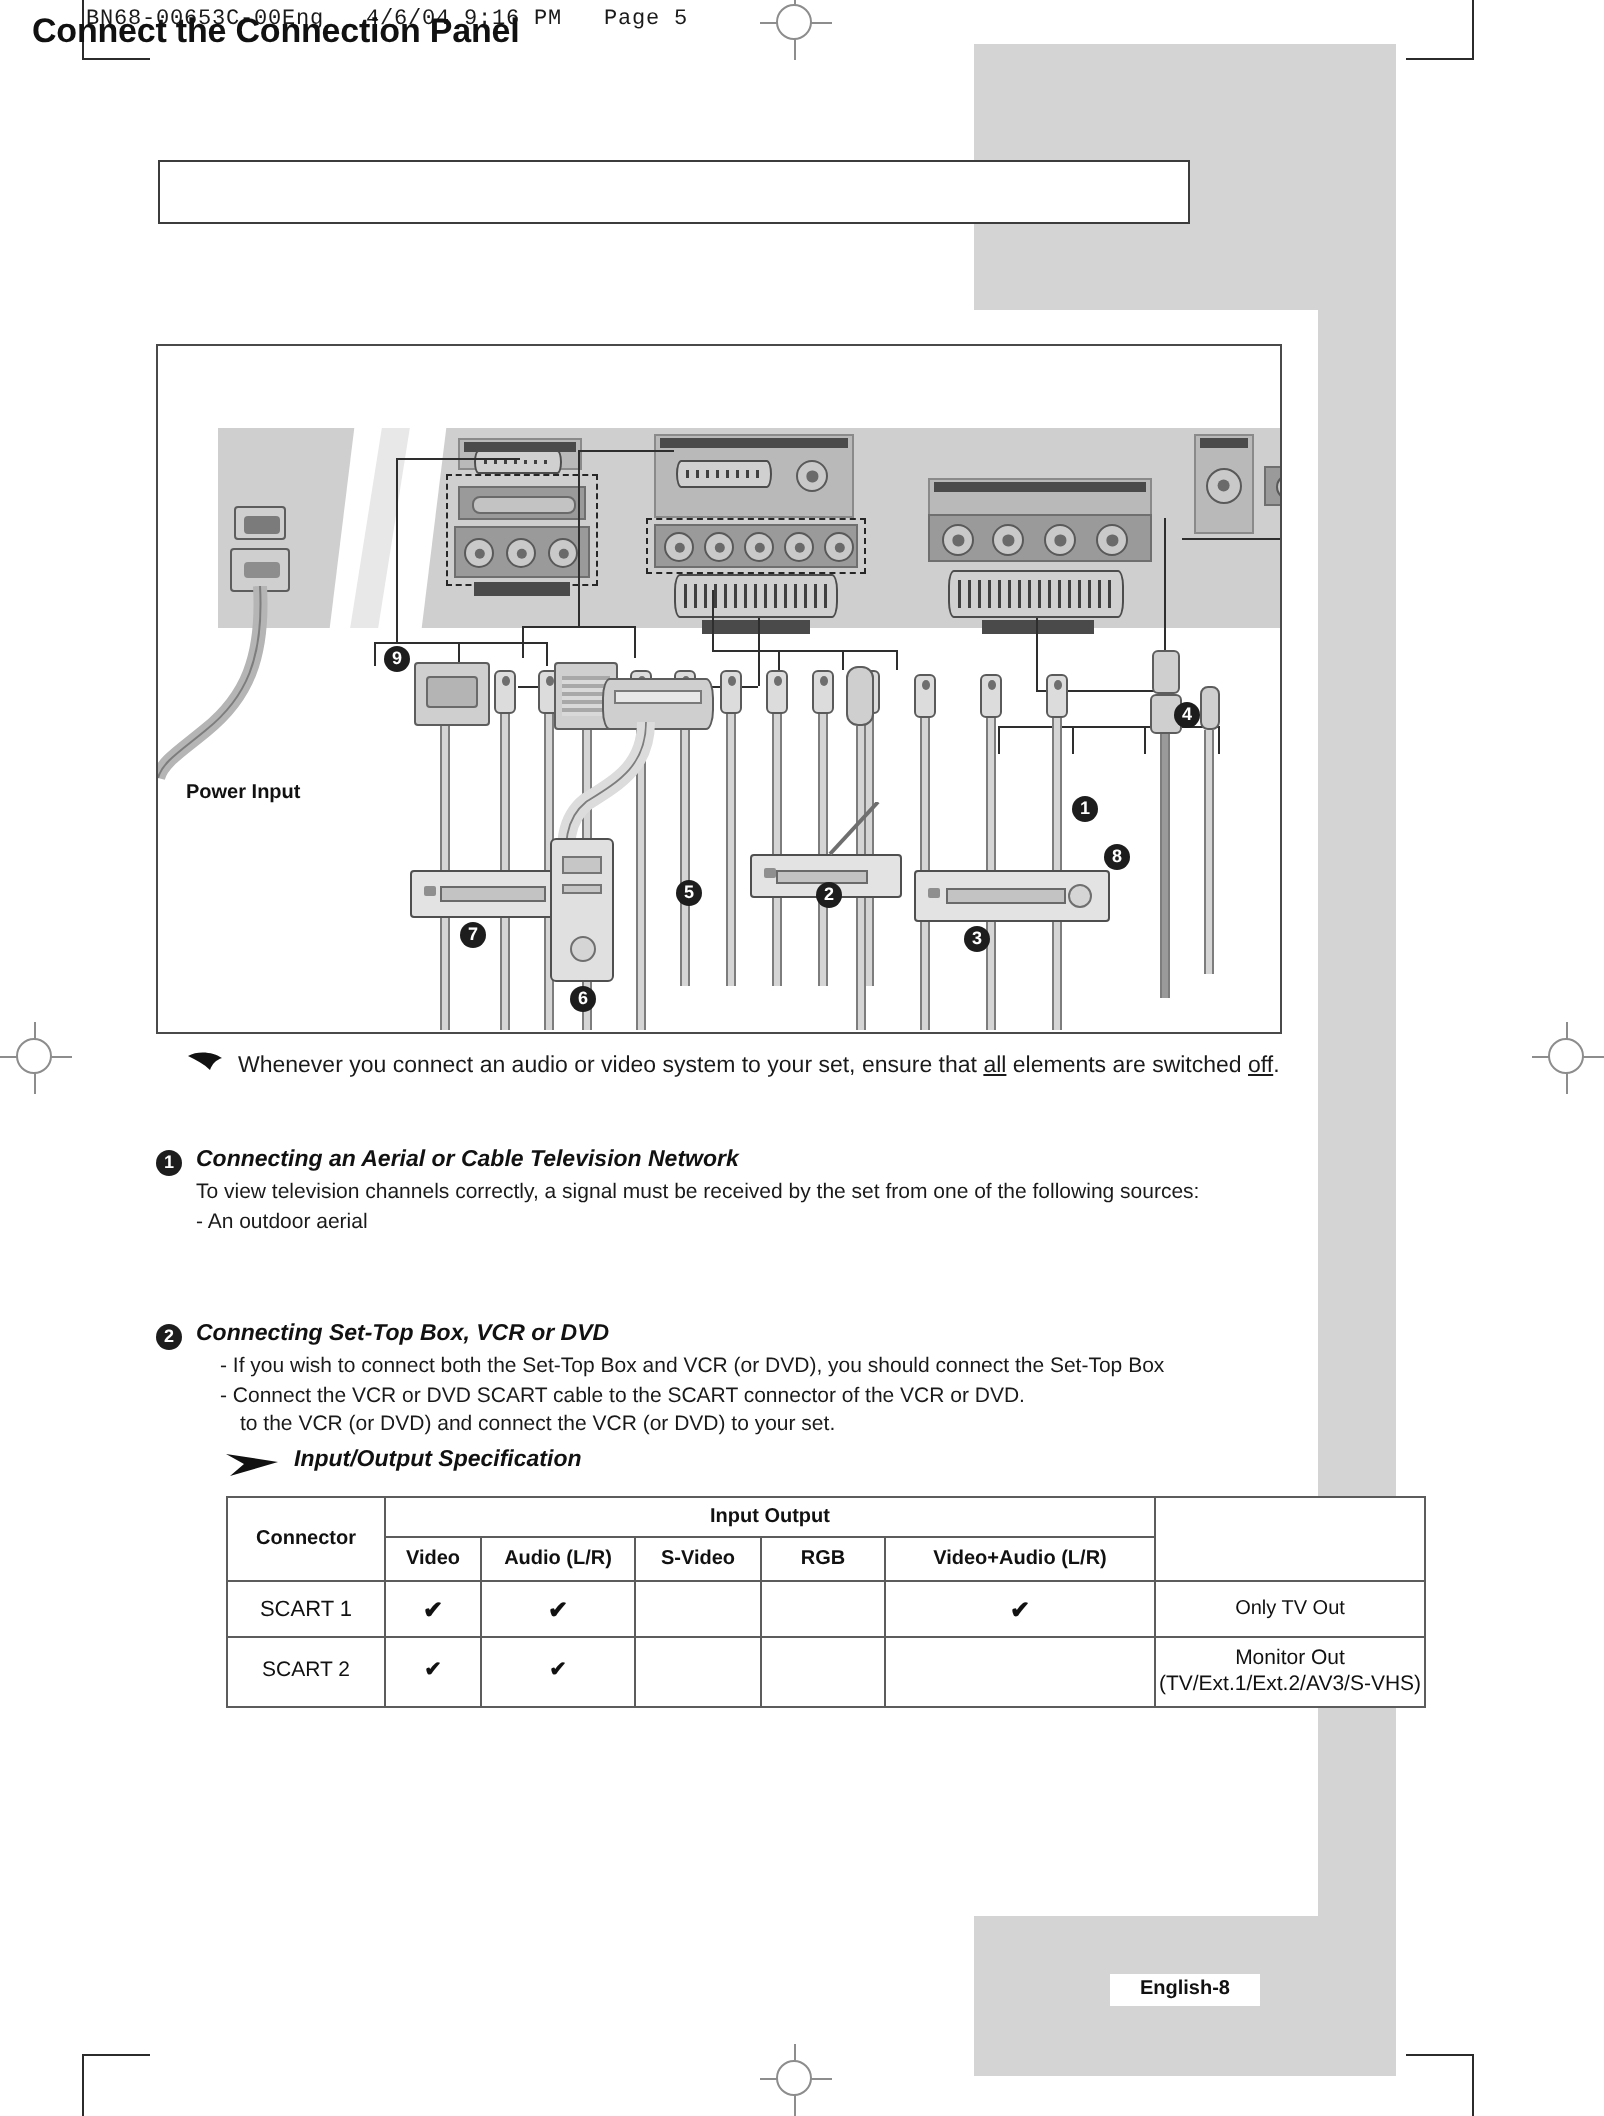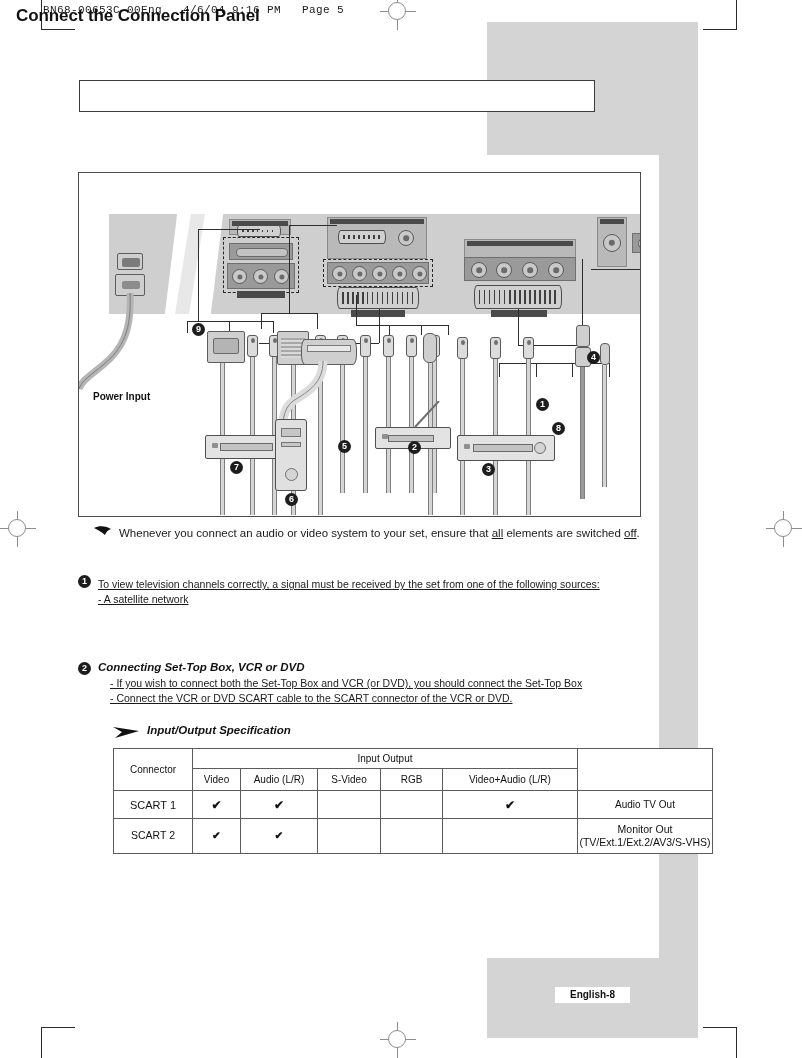--- a/index.html
+++ b/index.html
@@ -285,21 +285,21 @@
     font-style: italic;
     color: #111;
   }
   .sec-body {
     margin-left: 20px;
     margin-top: 3px;
     font-size: 10.5px;
     line-height: 14.5px;
     color: #1a1a1a;
   }
-  .sec-body div { white-space: nowrap; text-decoration: underline; }
+  .sec-body div { white-space: nowrap; }
   .indent { padding-left: 12px; }
 
   
   .spec-head {
     position: absolute;
     left: 113px; top: 724px;
     font-size: 11.5px;
     font-weight: bold;
     font-style: italic;
     color: #111;
@@ -321,21 +321,21 @@
     background: #fff;
   }
   .io-table th, .io-table td {
     border: 1px solid #5c5c5c;
     text-align: center;
     vertical-align: middle;
     padding: 0;
   }
   .io-table .outer { border-width: 1.4px; }
   .io-table th {
-    font-weight: normal;
+    font-weight: bold;
     font-size: 10px;
   }
   .th-connector { width: 78px; height: 40px; }
   .th-group { height: 19px; }
   .th-sub { height: 21px; }
   .c-video { width: 47px; }
   .c-audio { width: 76px; }
   .c-svideo { width: 62px; }
   .c-rgb { width: 61px; }
   .c-va { width: 134px; }
@@ -599,32 +599,34 @@
   <svg class="note-icon" viewBox="0 0 20 12">
     <path d="M1 2 C 6 -1, 14 0, 18 3 C 15 4, 13 6, 12 9 C 9 6, 5 4, 1 2 Z" fill="#111"></path>
   </svg>
   <div class="note-text">
     <span>Whenever you connect an audio or video system to your set, ensure that </span><u>all</u><span> elements are switched </span><u>off</u><span>.</span>
   </div>
 </div>
 
 <div class="section" style="left:78px; top:574px; width:580px;">
   <div class="sec-num">1</div>
+  <div class="sec-head">Connecting an Aerial or Cable Television Network</div>
   <div class="sec-body">
     <div>To view television channels correctly, a signal must be received by the set from one of the following sources:</div>
-    <div>- A satellite network</div>
+    <div>- An outdoor aerial</div>
   </div>
 </div>
 
 <div class="section" style="left:78px; top:661px; width:580px;">
   <div class="sec-num">2</div>
   <div class="sec-head">Connecting Set-Top Box, VCR or DVD</div>
   <div class="sec-body">
     <div class="indent">- If you wish to connect both the Set-Top Box and VCR (or DVD), you should connect the Set-Top Box</div>
     <div class="indent">-  Connect the VCR or DVD SCART cable to the SCART connector of the VCR or DVD.</div>
+    <div class="indent" style="padding-left:22px;">to the VCR (or DVD) and connect the VCR (or DVD) to your set.</div>
   </div>
 </div>
 
 <svg class="spec-arrow" viewBox="0 0 28 13">
   <path d="M0 1 L26 5 L2 12 L9 6 Z" fill="#111"></path>
 </svg>
 <div class="spec-head">
   <span class="spec-head-text">Input/Output Specification</span>
 </div>
 
@@ -644,21 +646,21 @@
     </tr>
   </thead>
   <tbody>
     <tr>
       <td class="label-cell outer">SCART 1</td>
       <td class="chk">✔</td>
       <td class="chk">✔</td>
       <td class="chk"></td>
       <td class="chk"></td>
       <td class="chk">✔</td>
-      <td class="outer">Audio TV Out</td>
+      <td class="outer">Only TV Out</td>
     </tr>
     <tr>
       <td class="label-cell tall outer">SCART 2</td>
       <td class="chk tall">✔</td>
       <td class="chk tall">✔</td>
       <td class="chk tall"></td>
       <td class="chk tall"></td>
       <td class="chk tall"></td>
       <td class="tall outer">
         <div>Monitor Out</div>

